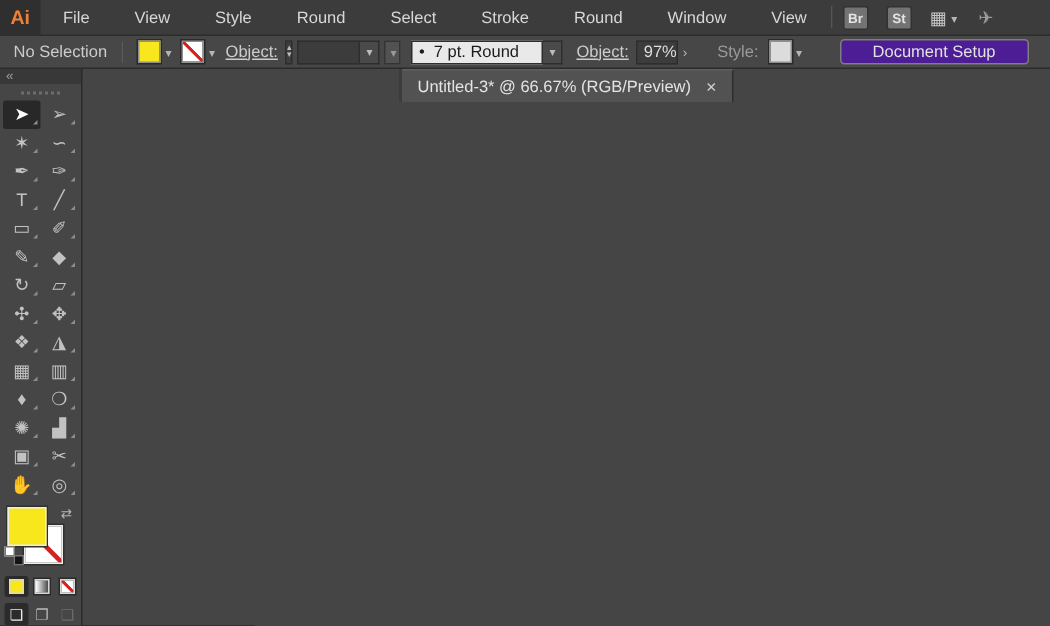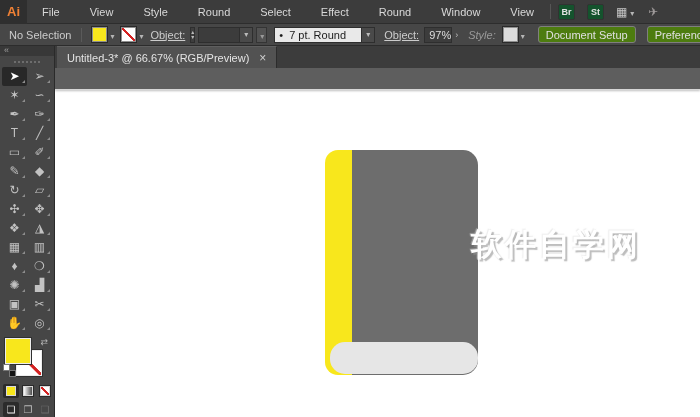--- a/index.html
+++ b/index.html
@@ -12,21 +12,21 @@
 
   
   .menubar{ height:24px; background:#3c3c3c; border-bottom:1px solid #2d2d2d;
     display:flex; align-items:center; }
   .ai-logo{ width:27px; height:24px; display:flex; align-items:center; justify-content:center;
     background:#2f2f2f; color:#f08135; font-weight:bold; font-size:13px; }
   .menu-list{ display:flex; align-items:center; margin-left:6px;gap:12px; }
   .menu-item{ padding:0 9px; color:#d8d8d8; cursor:default; }
   .mb-sep{ width:1px; height:15px; background:#2a2a2a; border-right:1px solid #565656; margin:0 7px; }
   .mini-btn{ height:16px; min-width:17px; padding:0 2px; margin-right:12px;
-    background:#14532d; border:1px solid #323232; border-radius:2px;
+    background:#737373; border:1px solid #323232; border-radius:2px;
     color:#e3e3e3; font-size:9px; font-weight:bold; display:flex; align-items:center; justify-content:center; }
   .ws-group{ display:flex; align-items:center; margin-right:14px; color:#bdbdbd; }
   .ws-icon::after{ content:"▦"; font-size:12px; color:#c7c7c7; }
   .chev{ display:inline-block; }
   .chev::after{ content:"▾"; font-size:8px; color:#b5b5b5; margin-left:3px; }
   .cslive-icon::after{ content:"✈"; font-size:12px; color:#9f9a9a; }
 
   
   .controlbar{ height:22px; background:#474747; border-bottom:1px solid #2c2c2c;
     display:flex; align-items:center; padding:0 7px; gap:3px; white-space:nowrap; }
@@ -47,22 +47,22 @@
   .combo.disabledc{ width:80px; background:#565656; justify-content:flex-end; padding-right:2px; opacity:.75; }
   .combo.lightc{ width:88px; background:#e9e9e9; color:#1c1c1c; padding:0 4px; gap:6px; }
   .chevbox{ width:13px; height:16px; background:#4a4a4a; border:1px solid #2e2e2e; border-left:none;
     display:flex; align-items:center; justify-content:center; }
   .chevbox::after{ content:"▾"; font-size:8px; color:#bbb; }
   .opacity-field{ width:42px; height:16px; background:#3c3c3c; border:1px solid #2e2e2e;
     display:flex; align-items:center; padding-left:4px; color:#ddd; }
   .expander{ width:12px; height:16px; display:flex; align-items:center; justify-content:center;
     color:#bbb; font-size:9px; }
   .style-swatch{ width:15px; height:15px; background:#dcdcdc; border:1px solid #8f8f8f; box-shadow:0 0 0 1px #2a2a2a; }
-  .cb-btn{ height:17px; padding:0 7px; border:1px solid #7f7f7f; border-radius:3px;
-    background:#4d7c0f; color:#e0e0e0; display:flex; align-items:center; margin-left:8px; }
+  .cb-btn{ height:17px; padding:0 21px; border:1px solid #7f7f7f; border-radius:3px;
+    background:#4c1d95; color:#e0e0e0; display:flex; align-items:center; margin-left:20px; }
 
   
   .main{ display:flex; height:371px; }
 
   
   .tools{ width:55px; background:#464646; border-right:1px solid #2a2a2a; display:flex; flex-direction:column; }
   .tools-header{ height:11px; background:#383838; color:#9d9d9d; font-size:9px; line-height:9px; padding-left:4px; }
   .tools-grip{ height:11px; display:flex; align-items:center; justify-content:center; }
   .grip-dots{ width:26px; border-top:2px dotted #6d6d6d; }
   .tool-grid{ display:grid; grid-template-columns:25px 25px; justify-content:center; }
@@ -92,21 +92,21 @@
   .inner.nonei{ background:linear-gradient(to top right,#fff 40%,#d42222 44%,#d42222 58%,#fff 62%); }
 
   .modesrow{ display:flex; gap:1px; margin:4px 0 0 3px; }
   .mbtn{ width:16px; height:15px; border-radius:2px; display:flex; align-items:center; justify-content:center;
     color:#b8b8b8; font-size:10px; }
   .mbtn.active{ background:#2b2b2b; color:#e8e8e8; }
   .mbtn.disabled{ color:#6b6b6b; }
   .m1::after{ content:"❏"; } .m2::after{ content:"❐"; } .m3::after{ content:"❑"; }
 
   
-  .content{ flex:1; display:flex; flex-direction:column; min-width:0; }
+  .content{ flex:1; display:flex; flex-direction:column; min-width:0;align-items:center; }
   .tabbar{ height:22px; background:#3c3c3c; display:flex; align-items:stretch; }
   .tab{ background:#525252; display:flex; align-items:center; padding:0 10px; margin-left:2px;
     color:#e4e4e4; border-right:1px solid #2c2c2c; border-top:1px solid #5f5f5f; }
   .tab-title{ margin-right:10px; }
   .tab-close{ color:#cfcfcf; font-size:12px; line-height:12px; }
   .canvas{ flex:1; position:relative; background:#ffffff; overflow:hidden; }
   .pasteboard{ position:absolute; top:0; left:0; right:0; height:22px; background:#5e5e5e;
     border-bottom:1px solid #d6d6d6; box-shadow:0 1px 2px rgba(0,0,0,.25); }
 
   
@@ -128,21 +128,21 @@
 <div class="app">
 
   <div class="menubar">
     <div class="ai-logo">Ai</div>
     <div class="menu-list">
         <span class="menu-item">File</span>
         <span class="menu-item">View</span>
         <span class="menu-item">Style</span>
         <span class="menu-item">Round</span>
         <span class="menu-item">Select</span>
-        <span class="menu-item">Effect</span>
+        <span class="menu-item">Stroke</span>
         <span class="menu-item">Round</span>
         <span class="menu-item">Window</span>
         <span class="menu-item">View</span>
       </div>
     <div class="mb-sep"></div>
     <div class="mini-btn">Br</div>
     <div class="mini-btn">St</div>
     <div class="ws-group">
       <span class="ws-icon"></span>
       <span class="chev"></span>
@@ -182,21 +182,21 @@
         <span>•</span>
         <span>7 pt. Round</span>
       </div>
       <div class="chevbox"></div>
     </div>
 
     <span class="cb-label underlined" style="margin-left:6px;">Object:</span>
     <div class="opacity-field">97%</div>
     <span class="expander">›</span>
 
-    <span class="cb-label dim" style="margin-left:7px;font-style:italic;">Style:</span>
+    <span class="cb-label dim" style="margin-left:17px;">Style:</span>
     <div class="swatch-group">
       <span class="style-swatch"></span>
       <span class="chev"></span>
     </div>
 
     <div class="cb-btn">Document Setup</div>
     <div class="cb-btn">Preferences</div>
 
   </div>
 

